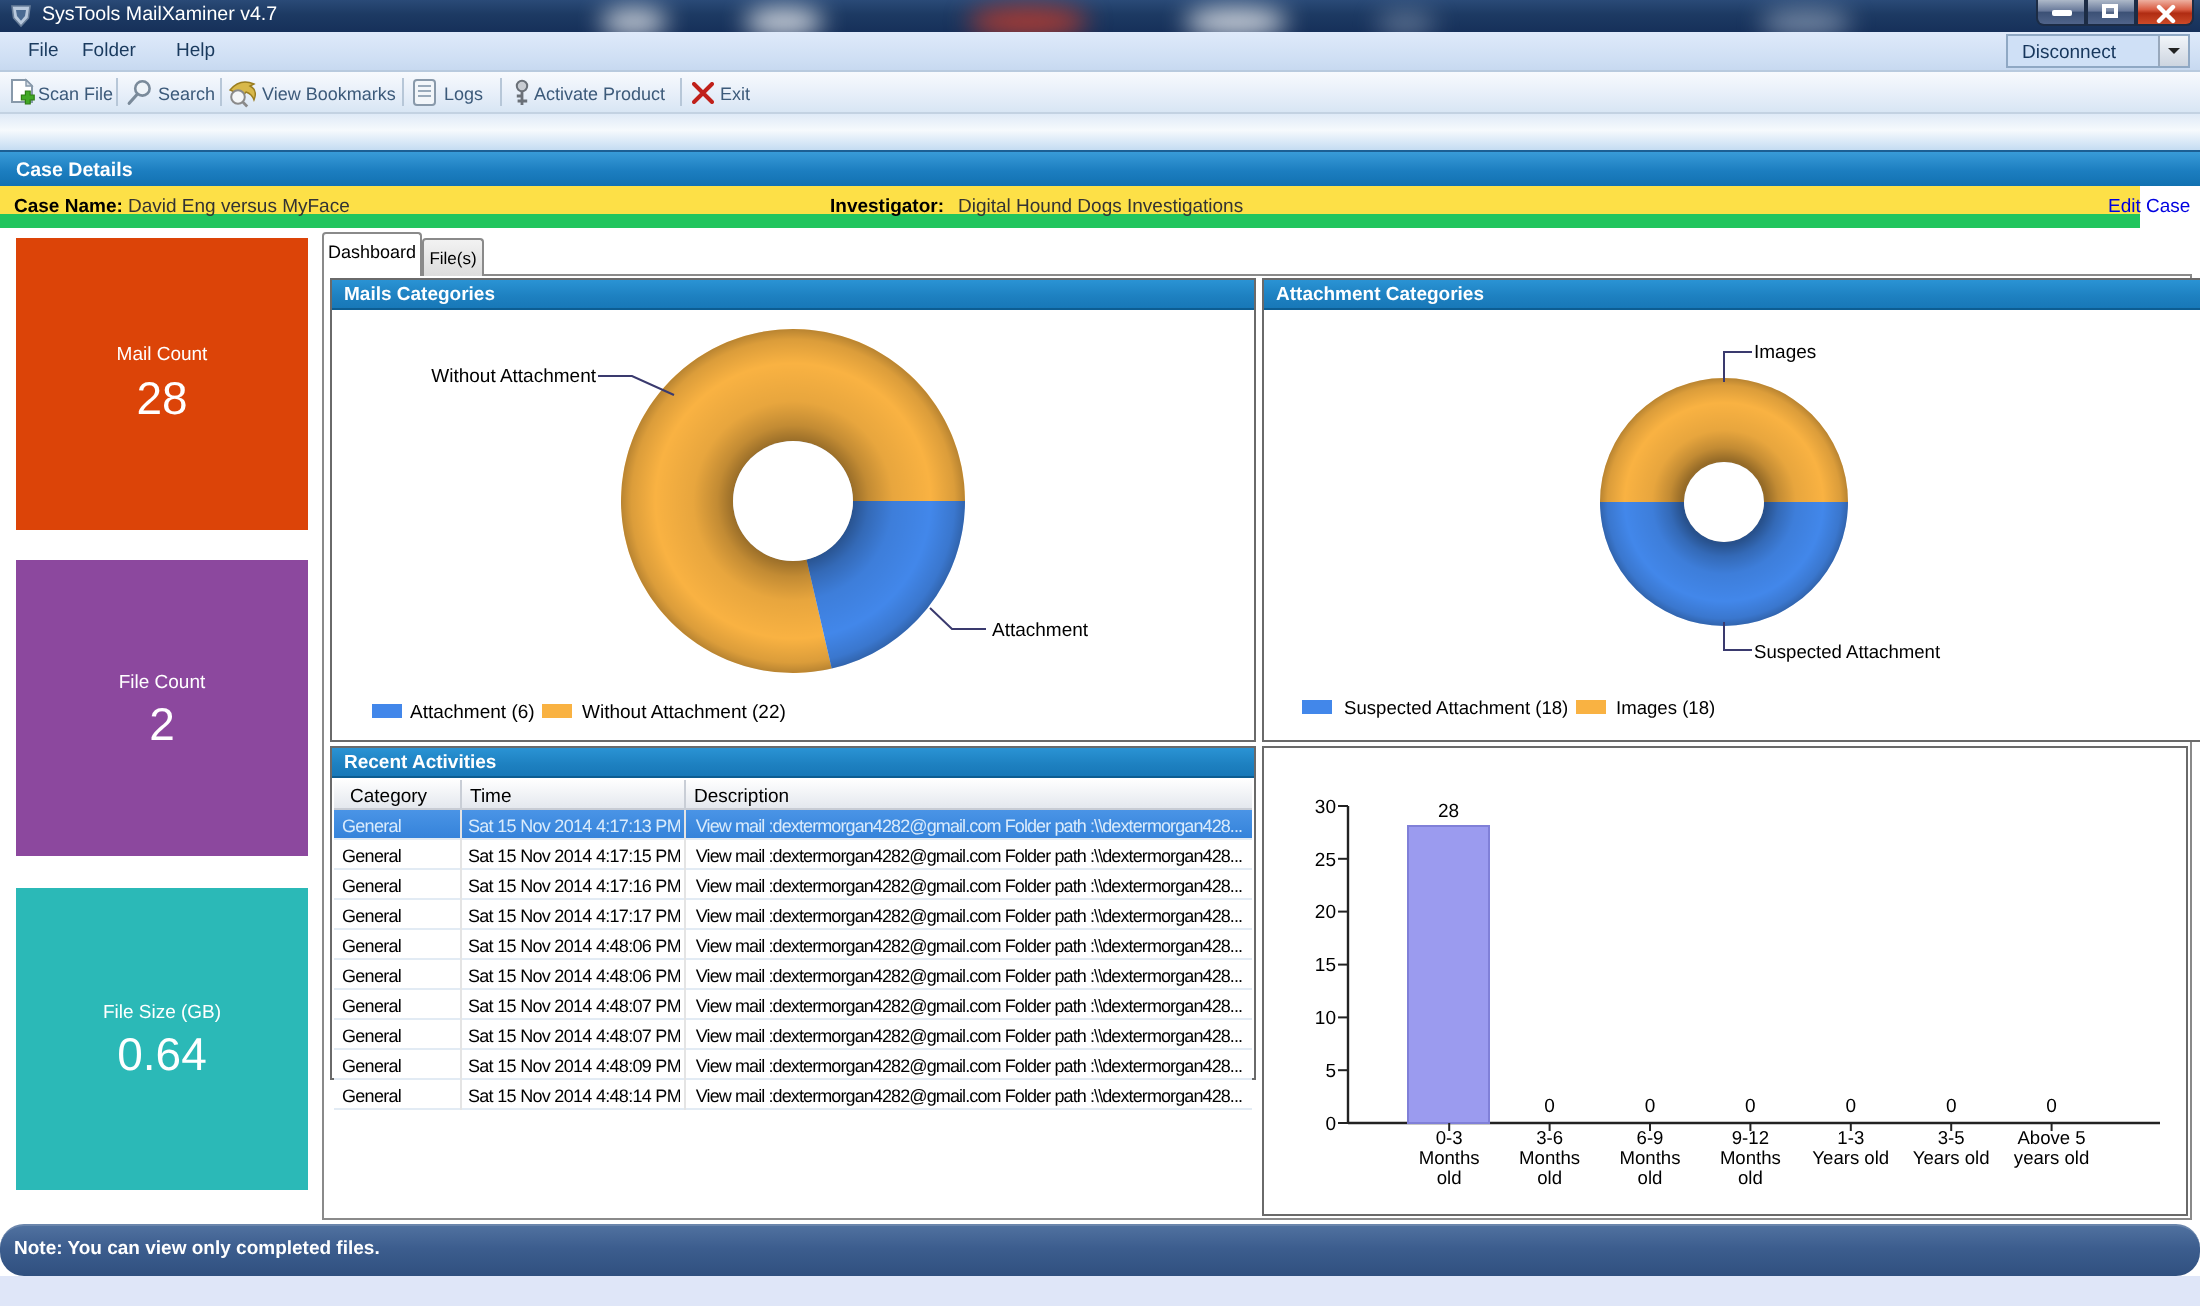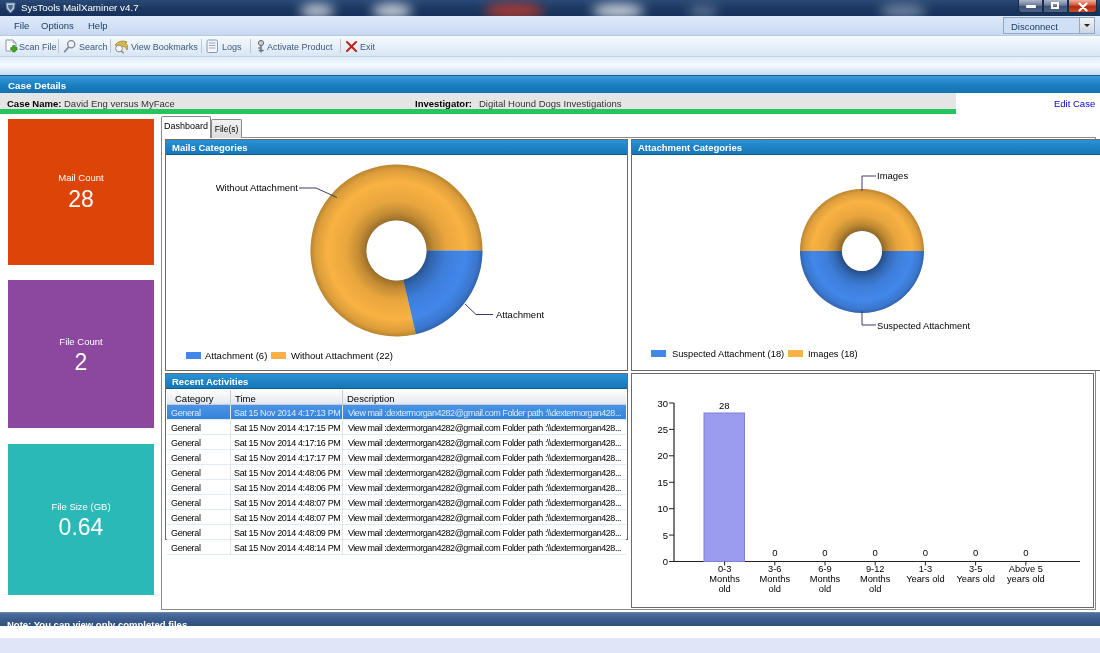--- a/index.html
+++ b/index.html
@@ -48,21 +48,21 @@
 
 
 #band { left:0; top:57px; width:1100px; height:18px;
   background:linear-gradient(#dfeaf7 0%, #f6fafd 45%, #c5dcf2 100%); }
 
 
 #casehdr { left:0; top:75px; width:1100px; height:18px;
   background:linear-gradient(#389bd8 0%, #1c7ec0 55%, #1271b1 100%);
   border-top:1px solid #1c5f94; }
 #casehdr span { position:absolute; left:8px; top:4px; font-size:9.8px; font-weight:bold; color:#fff; }
-#caserow { left:0; top:93px; width:956px; height:21px; background:#e5e5e5; border-bottom:5px solid #22c55e; font-size:9.5px; }
+#caserow { left:0; top:93px; width:1070px; height:21px; background:#fde047; border-bottom:7px solid #22c55e; font-size:9.5px; }
 #caserow .lbl { font-weight:bold; color:#000; }
 #caserow .val { color:#333; }
 
 
 .tile { position:absolute; left:8px; width:146px; color:#fff; text-align:center; }
 .tile .t1 { position:absolute; left:0; width:100%; font-size:9.5px; }
 .tile .t2 { position:absolute; left:0; width:100%; font-size:23px; }
 
 
 #tab1 { left:161px; top:116px; width:50px; height:22px; background:#fff;
@@ -84,22 +84,22 @@
 #ratable { position:absolute; left:0; top:15px; right:0; bottom:0; font-size:9px; letter-spacing:-0.35px; }
 .thead { position:absolute; left:1px; top:1px; right:1px; height:15px;
   background:linear-gradient(#fefefe, #e4e8ee); border-bottom:1px solid #c8ccd4; }
 .thead .c { position:absolute; top:3px; color:#000; font-size:9.5px; letter-spacing:0; }
 .colline { position:absolute; top:0; width:1px; background:#c9ced6; }
 .row { position:absolute; left:1px; right:1px; height:15px; border-bottom:1px solid #e2ebf4; color:#000; }
 .row .c { position:absolute; top:3px; white-space:nowrap; overflow:hidden; }
 .rowsel { background:linear-gradient(#4a94e6, #3583da); color:#d9ebfc; }
 
 
-#notebar { left:0; top:612px; width:1100px; height:14px;
-  background:linear-gradient(#50719f 0%, #3c5d8e 45%, #30507f 100%); border-top:1px solid #6b86ac; }
+#notebar { left:0; top:612px; width:1100px; height:26px;
+  background:linear-gradient(#50719f 0%, #3c5d8e 45%, #30507f 100%); border-top:1px solid #6b86ac;border-radius:12px; }
 #notebar span { position:absolute; left:7px; top:6px; font-size:9.5px; font-weight:bold; color:#fff; }
 #bottomstrip { left:0; top:638px; width:1100px; height:15px; background:#dfe6f8; }
 </style>
 </head>
 <body>
 
 <div class="abs" id="titlebar">
   <div class="blob" style="left:300px;top:4px;width:34px;height:14px;background:rgba(255,255,255,.75)"></div>
   <div class="blob" style="left:372px;top:4px;width:40px;height:14px;background:rgba(255,255,255,.8)"></div>
   <div class="blob" style="left:484px;top:3px;width:60px;height:16px;background:rgba(190,60,45,.85)"></div>
@@ -121,21 +121,21 @@
     <div class="cap cap-close">
         <svg style="position:absolute;left:9px;top:2px" width="10" height="10" viewBox="0 0 10 10">
           <path d="M1.5 1.5 L8.5 8.5 M8.5 1.5 L1.5 8.5" stroke="#fff" stroke-width="2.2" stroke-linecap="round"></path>
         </svg>
       </div>
   </div>
 </div>
 
 <div class="abs" id="menubar">
   <span class="menuitem" style="left:14px">File</span>
-  <span class="menuitem" style="left:41px">Options</span>
+  <span class="menuitem" style="left:41px">Folder</span>
   <span class="menuitem" style="left:88px">Help</span>
   <div id="combo">
       <span class="txt">Disconnect</span>
       <div class="btn"></div>
     </div>
 </div>
 
 <div class="abs" id="toolbar">
   <svg class="tbicon" style="left:5px" width="13" height="15" viewBox="0 0 13 15">
     <path d="M1 1 h7 l3 3 v8 h-10 z" fill="#fff" stroke="#8899aa"></path>

